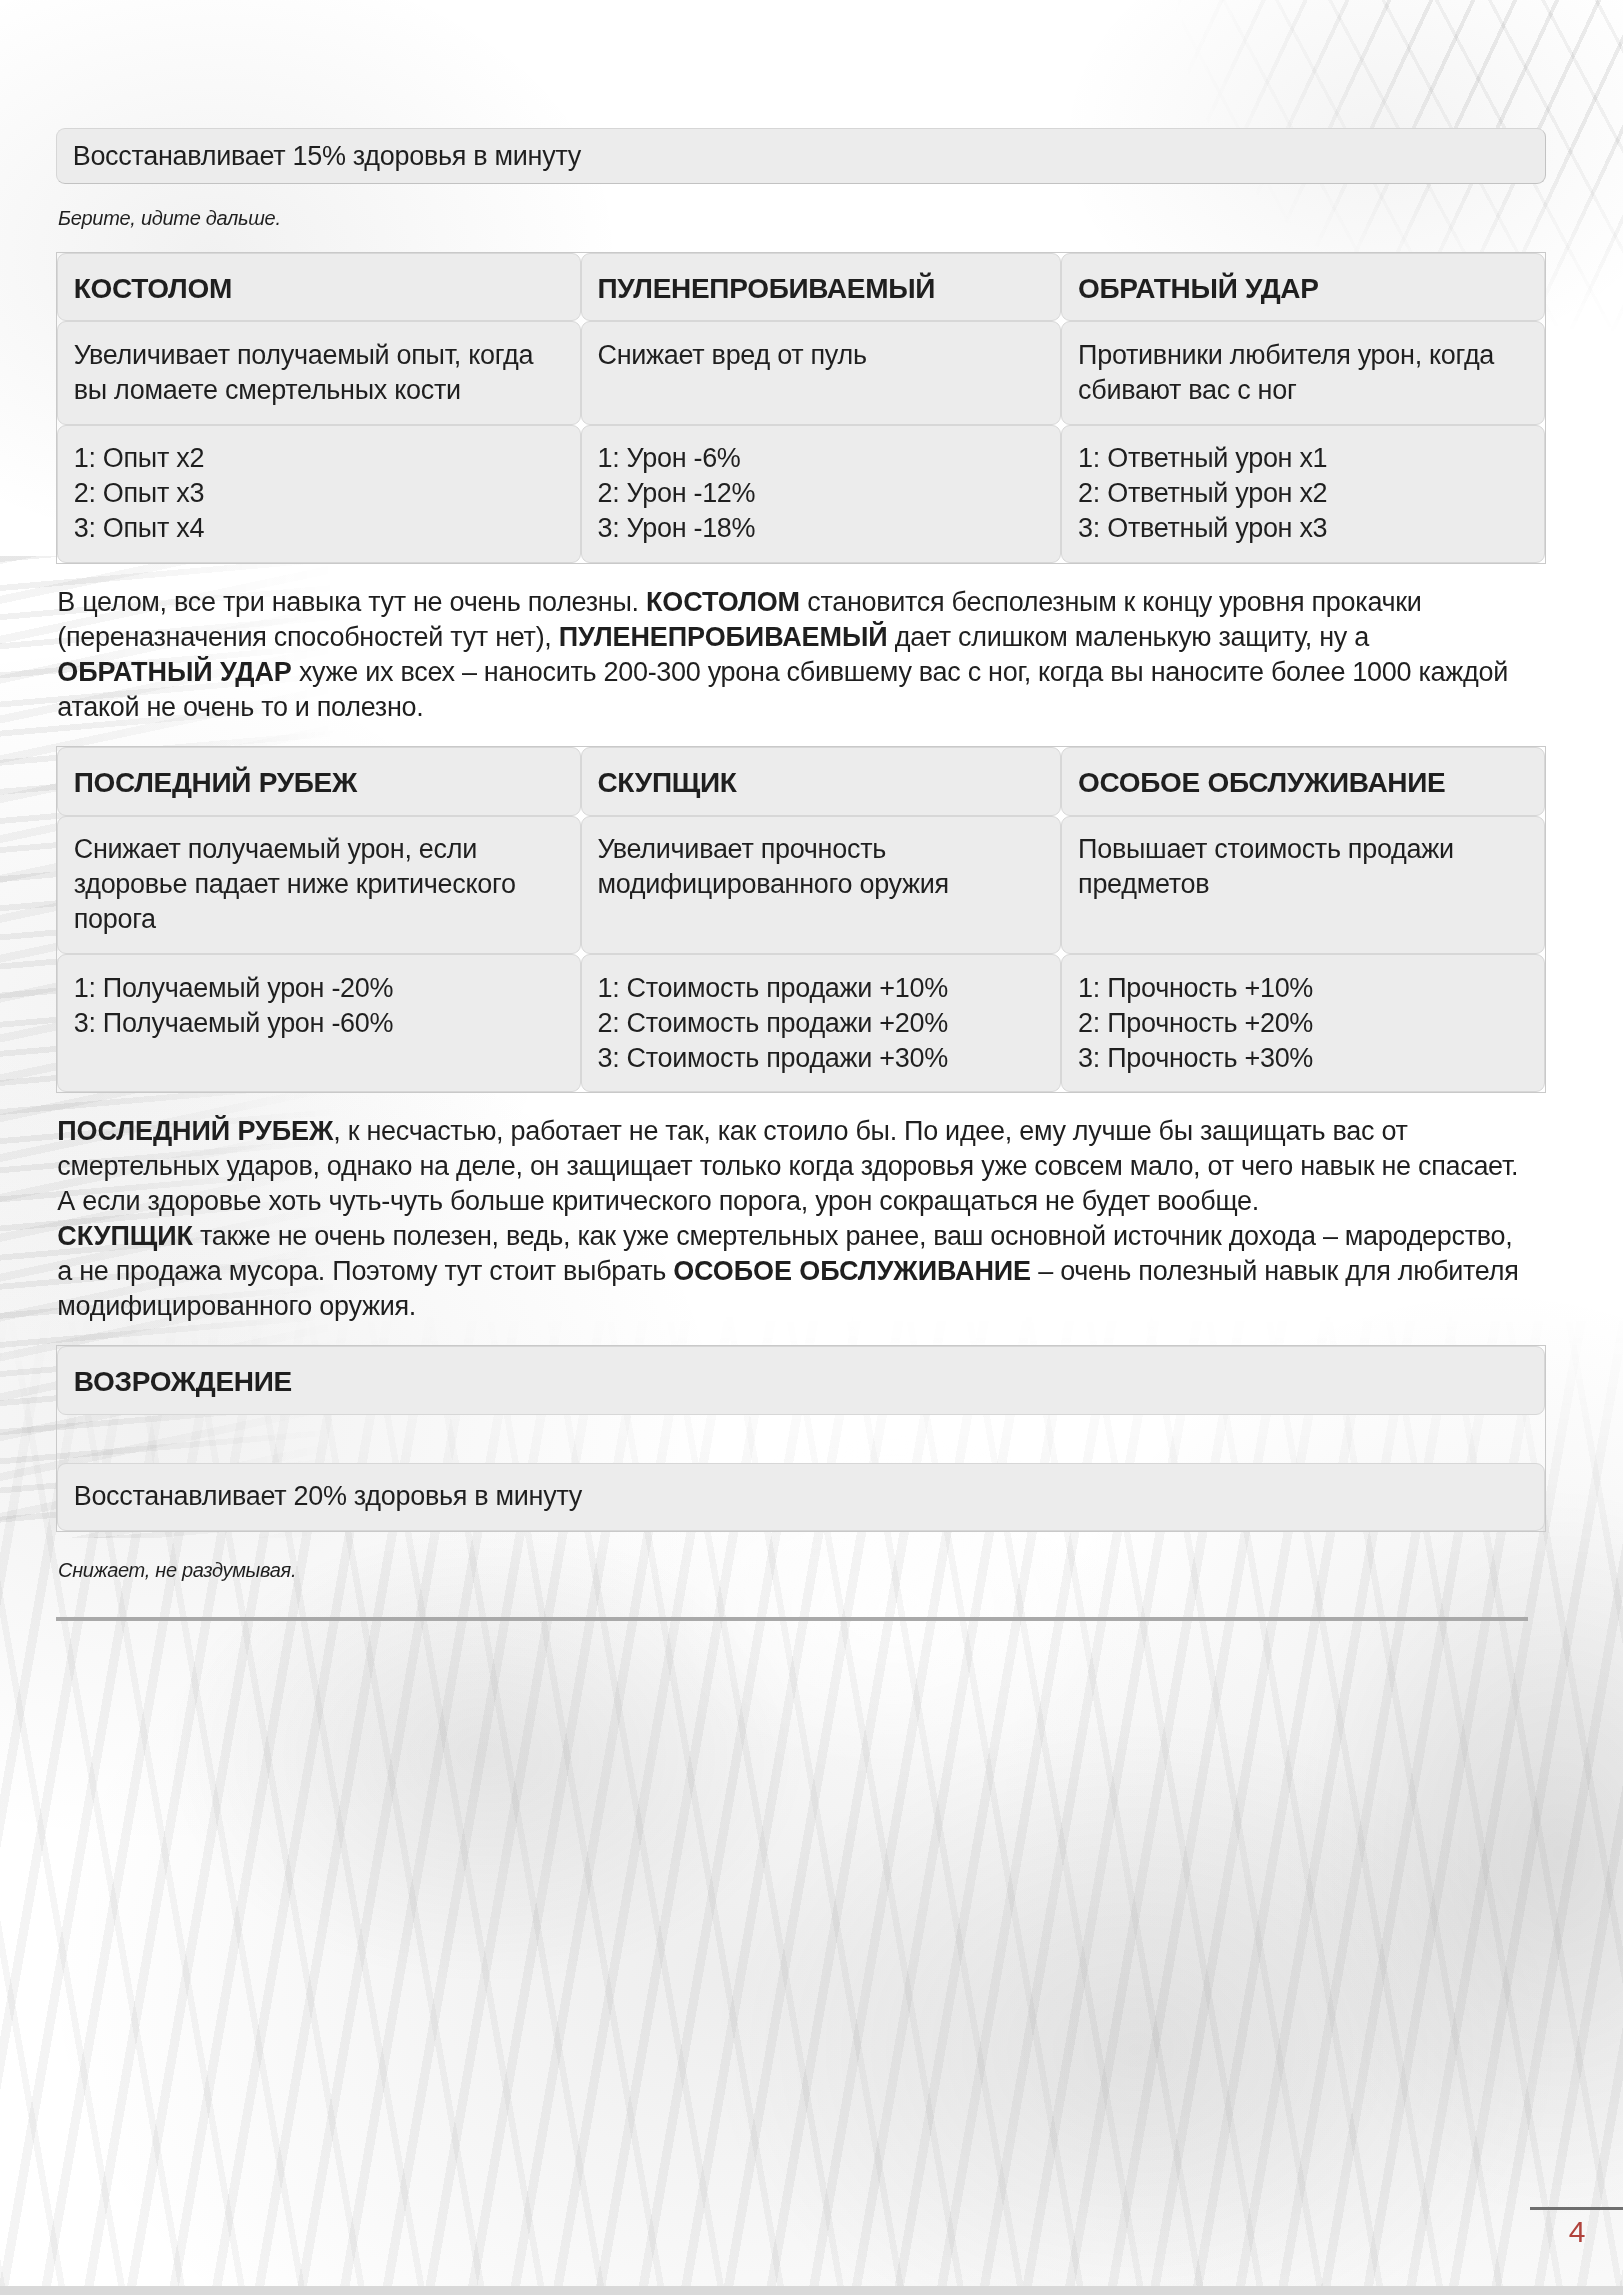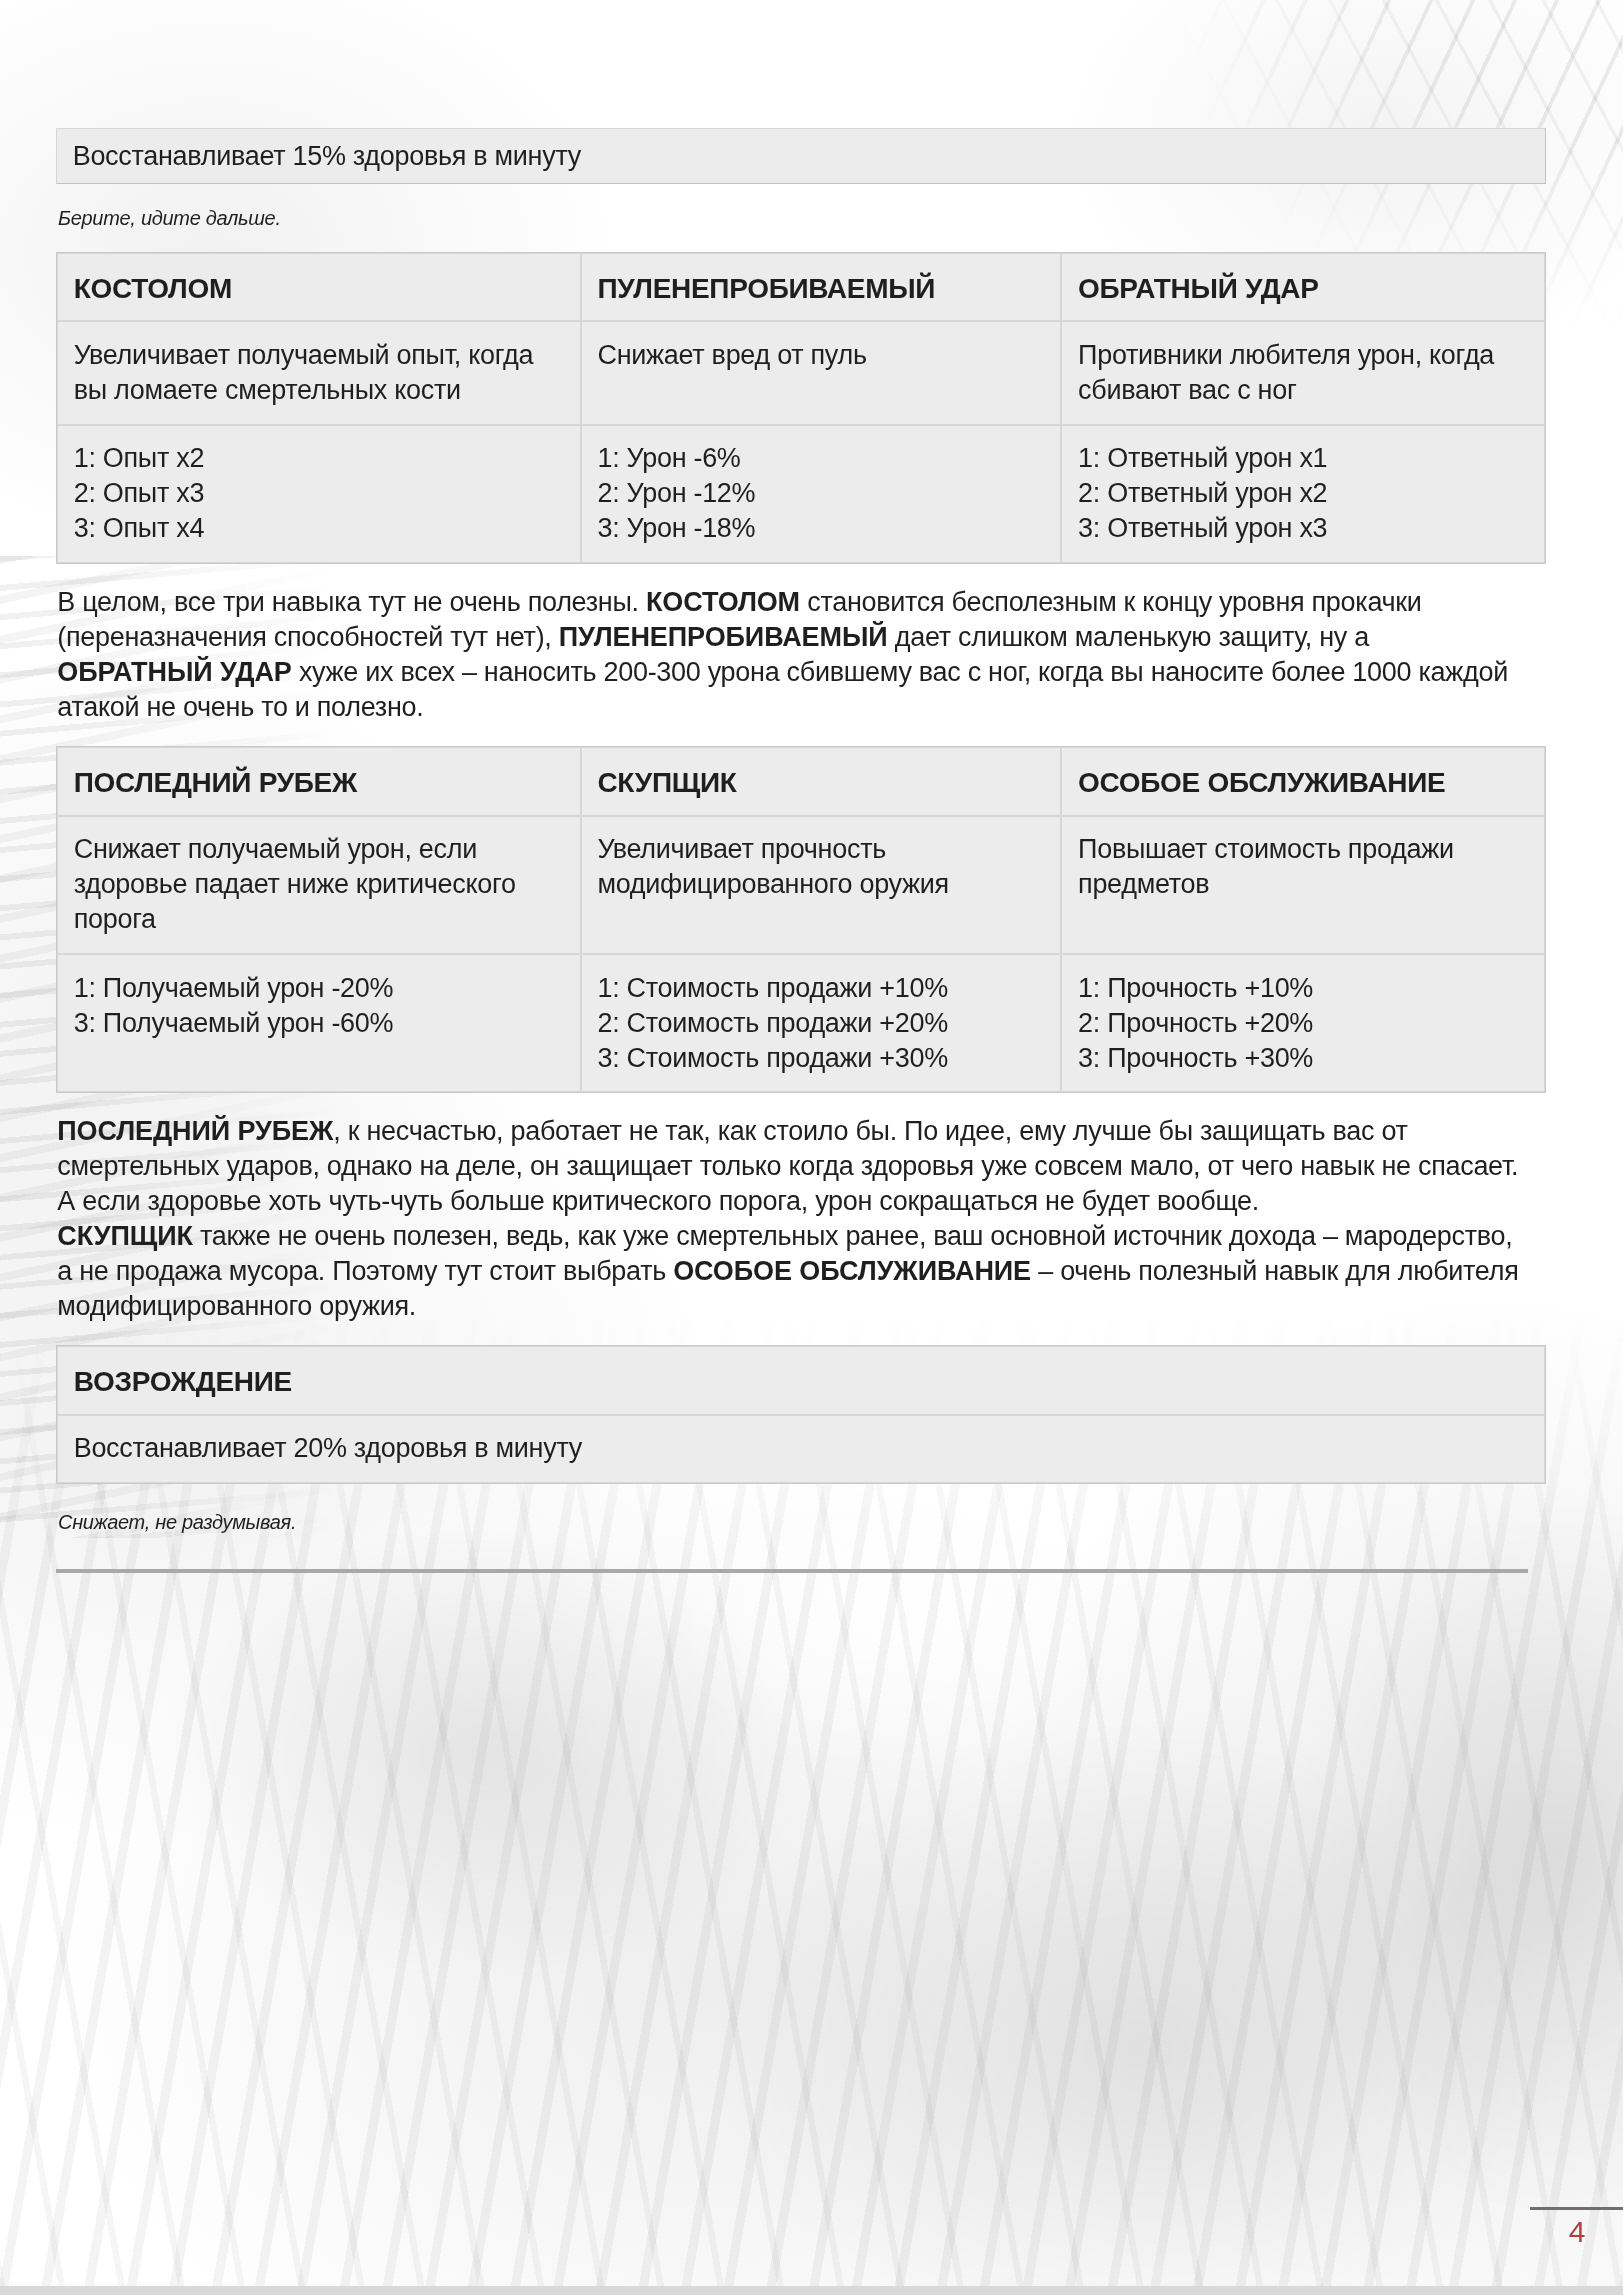--- a/index.html
+++ b/index.html
@@ -50,40 +50,41 @@
     -webkit-mask-image:linear-gradient(to top, #000 75%, transparent 100%);
             mask-image:linear-gradient(to top, #000 75%, transparent 100%);
   }
   .bottom-strip { position:absolute; left:0; bottom:0; width:100%; height:9.2px; background:#d9d9d9; }
 
   
   .content { position:absolute; left:56px; top:128px; width:1490px; }
 
   .cellbar, .cell {
     background:var(--c-cell-bg, #ececec);
+    border-radius:9px;
   }
   .cellbar {
     border:1.3px solid #d6d6d6; border-right-color:#c2c2c2; border-bottom-color:#c2c2c2;
     min-height:56px; display:flex; align-items:center;
     padding:0 15.7px; font-size:27px; letter-spacing:-0.3px;
     margin-bottom:17px; box-sizing:border-box;
   }
   .note { font-size:20px; letter-spacing:-0.3px; line-height:34px; margin:0 0 17px 2px;font-style:italic; }
 
   .skill-table {
     display:grid; grid-template-columns:35.2% 32.3% 32.5%;
     border:1.3px solid #c9c9c9; margin-bottom:21px;
   }
   .cell {
     border:0.7px solid #d7d7d7; box-sizing:border-box;
     padding:15.7px 15.7px; font-size:27px; letter-spacing:-0.3px; line-height:35px;
   }
   .cell.head { font-weight:bold; font-size:28px; padding:17px 15.7px 14.4px 15.7px; }
   .cell .lvl-line { line-height:35px; }
-  .single-table { grid-template-columns:100%; }
+  .single-table { grid-template-columns:100%;gap:48px; }
 
   .para {
     font-size:27px; letter-spacing:-0.3px; line-height:35px;
     margin:0 0 21px 1.3px; white-space:pre-wrap; max-width:1466px;
   }
   .para b { letter-spacing:-0.1px; }
 
   .divider {
     height:3.9px; width:1472px; margin:30px 0 0 0; border:none;
     background:var(--c-divider, #a9a9a9);

